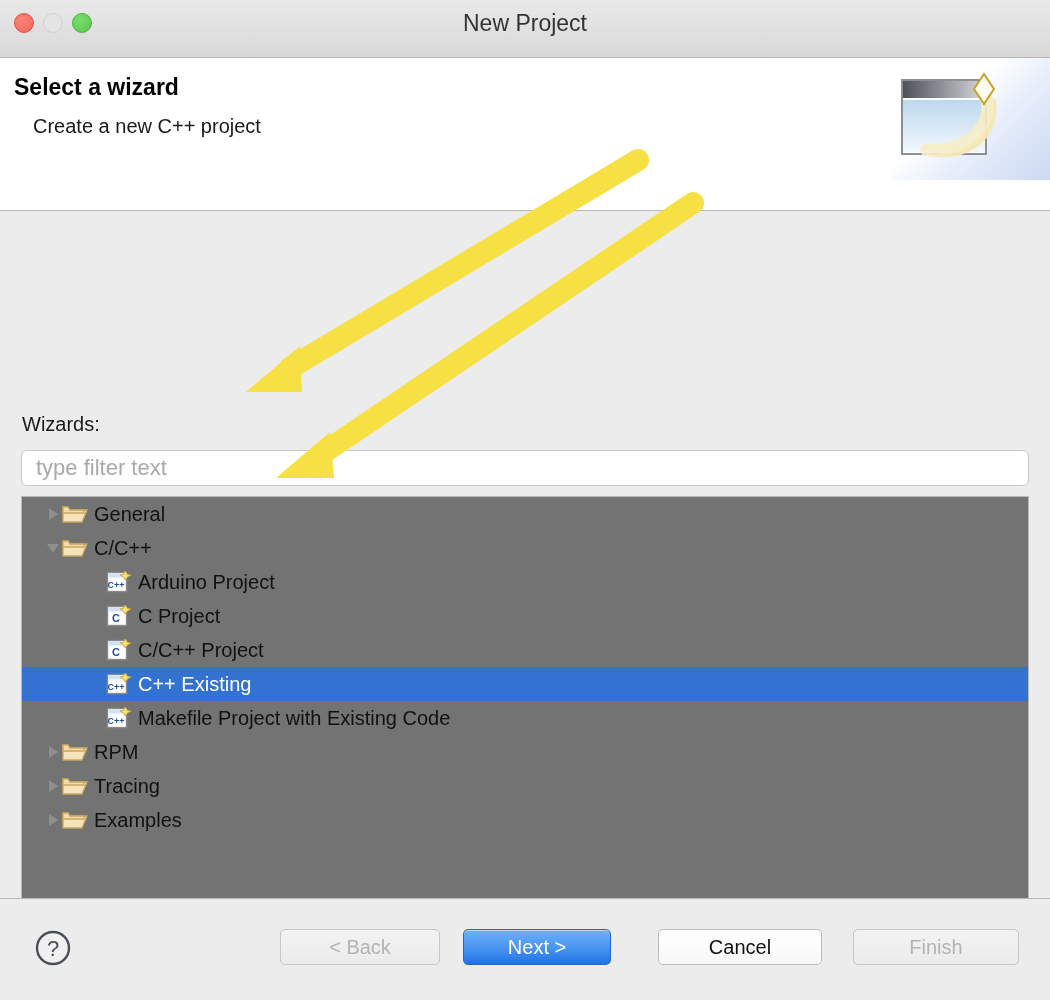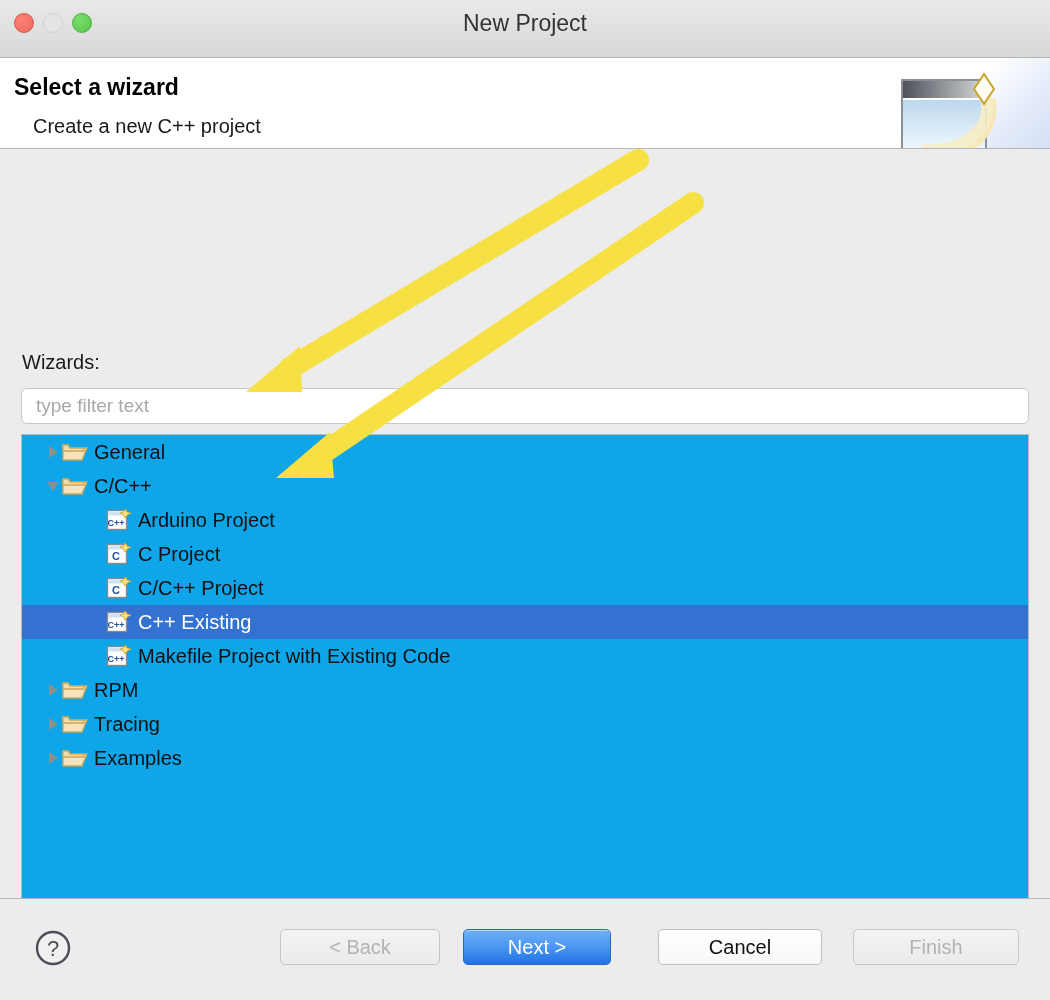--- a/index.html
+++ b/index.html
@@ -43,21 +43,21 @@
   .window-title {
     position: absolute; left: 0; right: 0; top: 10px;
     text-align: center;
     font-size: 23px;
     color: #333333;
   }
 
   
   .banner {
     position: relative;
-    height: 91px;
+    height: 153px;
     background: #ffffff;
     border-bottom: 1px solid #b8b8b8;
     box-sizing: border-box;
     overflow: hidden;
   }
   .banner-title {
     position: absolute; left: 14px; top: 16px;
     font-size: 23px; font-weight: bold; color: #000000;
   }
   .banner-sub {
@@ -83,31 +83,31 @@
     font-size: 20px; color: #1a1a1a;
   }
   .filter-field {
     position: absolute; left: 21px; top: 239px;
     width: 1008px; height: 36px;
     box-sizing: border-box;
     background: #ffffff;
     border: 1px solid #c8c8c8;
     border-radius: 6px;
     font-family: "Liberation Sans", sans-serif;
-    font-size: 19px;
+    font-size: 22px;
     color: #1a1a1a;
     padding: 0 14px;
     outline: none;
   }
   .filter-field::placeholder { color: #a9a9a9; }
 
   .tree {
     position: absolute; left: 21px; top: 285px;
     width: 1008px; height: 482px;
-    background: #0ea5e9;
+    background: #737373;
     border: 1px solid #b9b9b9;
     box-sizing: border-box;
     overflow: hidden;
   }
   .row {
     position: relative;
     height: 34px;
     display: flex; align-items: center;
     box-sizing: border-box;
     white-space: nowrap;

